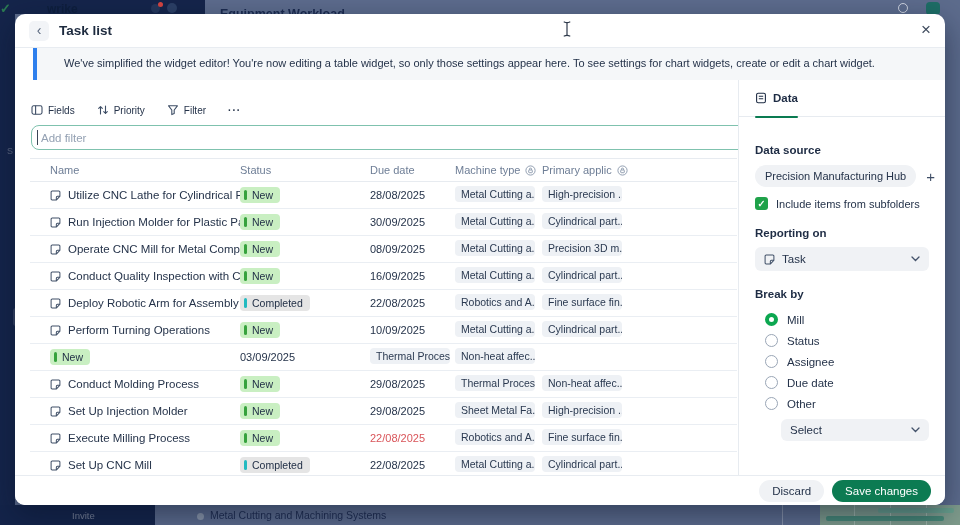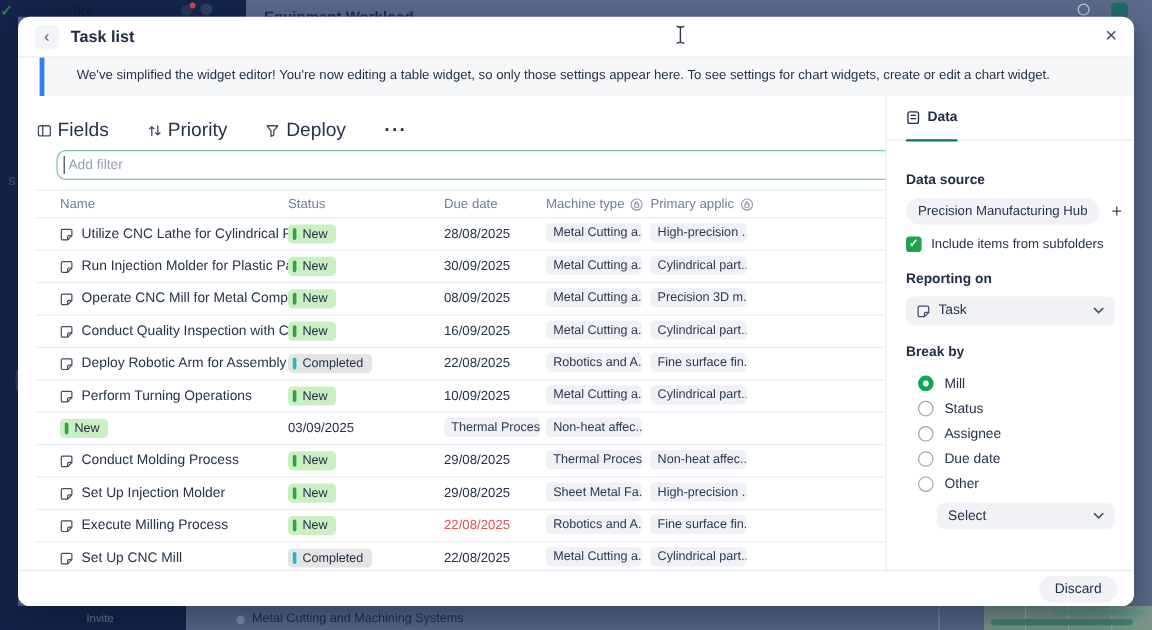--- a/index.html
+++ b/index.html
@@ -48,25 +48,25 @@
   .back-btn { position:absolute; left:14px; top:7px; width:20px; height:20px; border-radius:5px; background:#F2F4F7;
     color:#57657C; font-size:14px; line-height:18px; text-align:center; cursor:pointer; }
   .m-title { position:absolute; left:44px; top:9px; font-size:13.5px; font-weight:bold; color:#1D2A3E; }
   .close-btn { position:absolute; right:14px; top:6px; font-size:17px; color:#3F4B5E; cursor:pointer; line-height:20px; }
 
   .banner { position:absolute; left:18px; top:34px; right:0; height:32px; background:#F5F7F9;
     border-left:4px solid #2F80ED; font-size:11px; color:#25334A; line-height:31px; padding-left:27px;
     white-space:nowrap; overflow:hidden; }
 
   .left-pane { position:absolute; left:0; top:66px; width:723px; height:395px; overflow:hidden; }
-  .toolbar { position:absolute; left:16px; top:20px; height:20px; display:flex; align-items:flex-start; gap:32px;
-    font-size:16px; color:#25334A; }
+  .toolbar { position:absolute; left:16px; top:20px; height:20px; display:flex; align-items:center; gap:22px;
+    font-size:10px; color:#25334A; }
   .tb-item { display:flex; align-items:center; gap:5px; cursor:pointer; }
   .tb-more { font-weight:bold; letter-spacing:1px; color:#25334A; cursor:pointer; }
-  .filter-wrap { position:absolute; left:32px; top:45px; width:837px; height:25px; }
+  .filter-wrap { position:absolute; left:16px; top:45px; width:837px; height:25px; }
   .filter-input { width:100%; height:100%; border:1px solid #7FC2AE; border-radius:8px; outline:none;
     font-family:"Liberation Sans",sans-serif; font-size:11.5px; color:#25334A; padding:0 8px 0 9px; background:#fff; }
   .filter-input::placeholder { color:#94A1B3; }
   .caret { position:absolute; left:6px; top:5px; width:1px; height:15px; background:#3A4556; }
 
   .table { position:absolute; left:15px; top:78px; width:707px; }
   .trow, .thead {
     display:grid; grid-template-columns: 190px 130px 85px 87px 1fr;
     padding-left:20px; align-items:center;
   }
@@ -181,21 +181,21 @@
         <svg width="12" height="12" viewBox="0 0 12 12">
             <path d="M3.5 10V2.6M3.5 2.6 1.7 4.4M3.5 2.6l1.8 1.8" fill="none" stroke="#3E4E66" stroke-width="1.1" stroke-linecap="round"></path>
             <path d="M8.5 2v7.4M8.5 9.4l-1.8-1.8M8.5 9.4l1.8-1.8" fill="none" stroke="#3E4E66" stroke-width="1.1" stroke-linecap="round"></path>
           </svg>
         <span>Priority</span>
       </div>
       <div class="tb-item">
         <svg width="12" height="12" viewBox="0 0 12 12">
             <path d="M1.6 1.8h8.8L7.2 6v3.6l-2.4 1V6Z" fill="none" stroke="#3E4E66" stroke-width="1.1" stroke-linejoin="round"></path>
           </svg>
-        <span>Deploy</span>
+        <span>Filter</span>
       </div>
       <div class="tb-more">···</div>
     </div>
 
     <div class="filter-wrap">
       <input class="filter-input" type="text" placeholder="Add filter" style="">
       <div class="caret"></div>
     </div>
 
     <div class="table">
@@ -484,20 +484,21 @@
       <span>Select</span>
       <span class="grow"></span>
       <svg width="9" height="6" viewBox="0 0 9 6">
           <path d="M1 1l3.5 3.5L8 1" fill="none" stroke="#44536B" stroke-width="1.3" stroke-linecap="round"></path>
         </svg>
     </div>
   </div>
 
   <div class="m-footer">
     <button class="btn btn-discard">Discard</button>
+    <button class="btn btn-save">Save changes</button>
   </div>
 </div>
 
 <svg class="abs cursor" width="12" height="18" viewBox="0 0 12 18">
   <g stroke="#FFFFFF" stroke-width="3" stroke-linecap="round" opacity="0.9">
     <line x1="6" y1="2.5" x2="6" y2="15.5"></line>
       <line x1="3.2" y1="2" x2="8.8" y2="2"></line>
       <line x1="3.2" y1="16" x2="8.8" y2="16"></line>
   </g>
   <g stroke="#2F3A4C" stroke-width="1.2" stroke-linecap="round">

